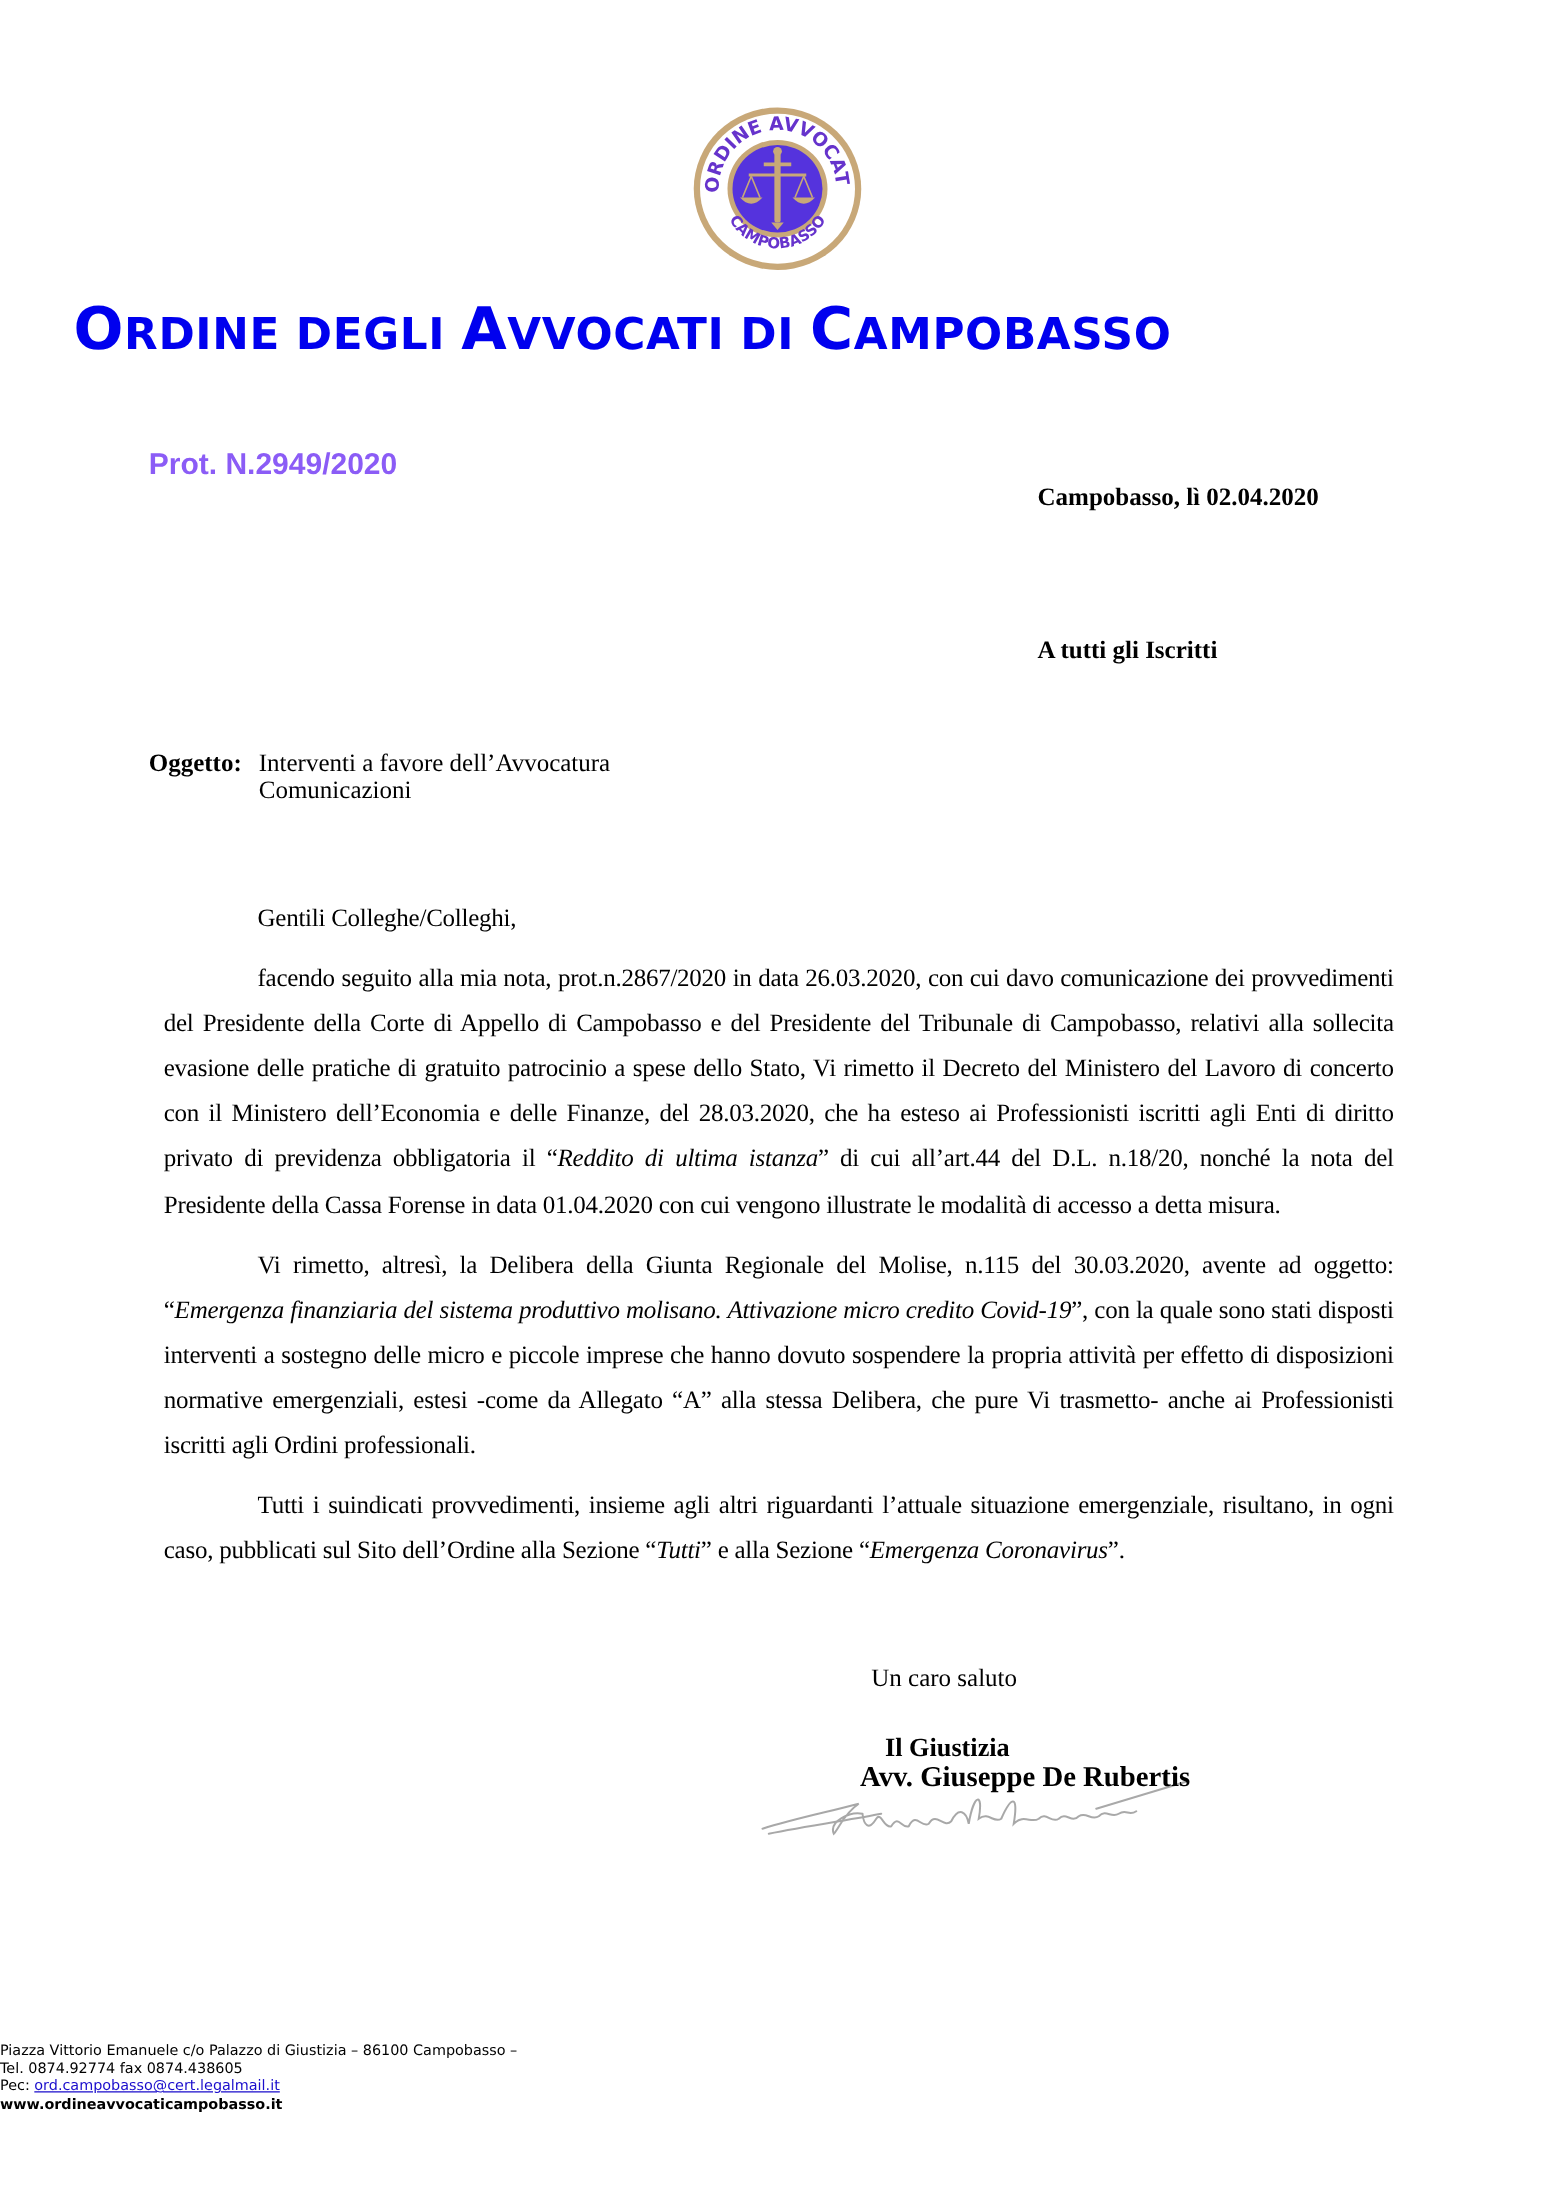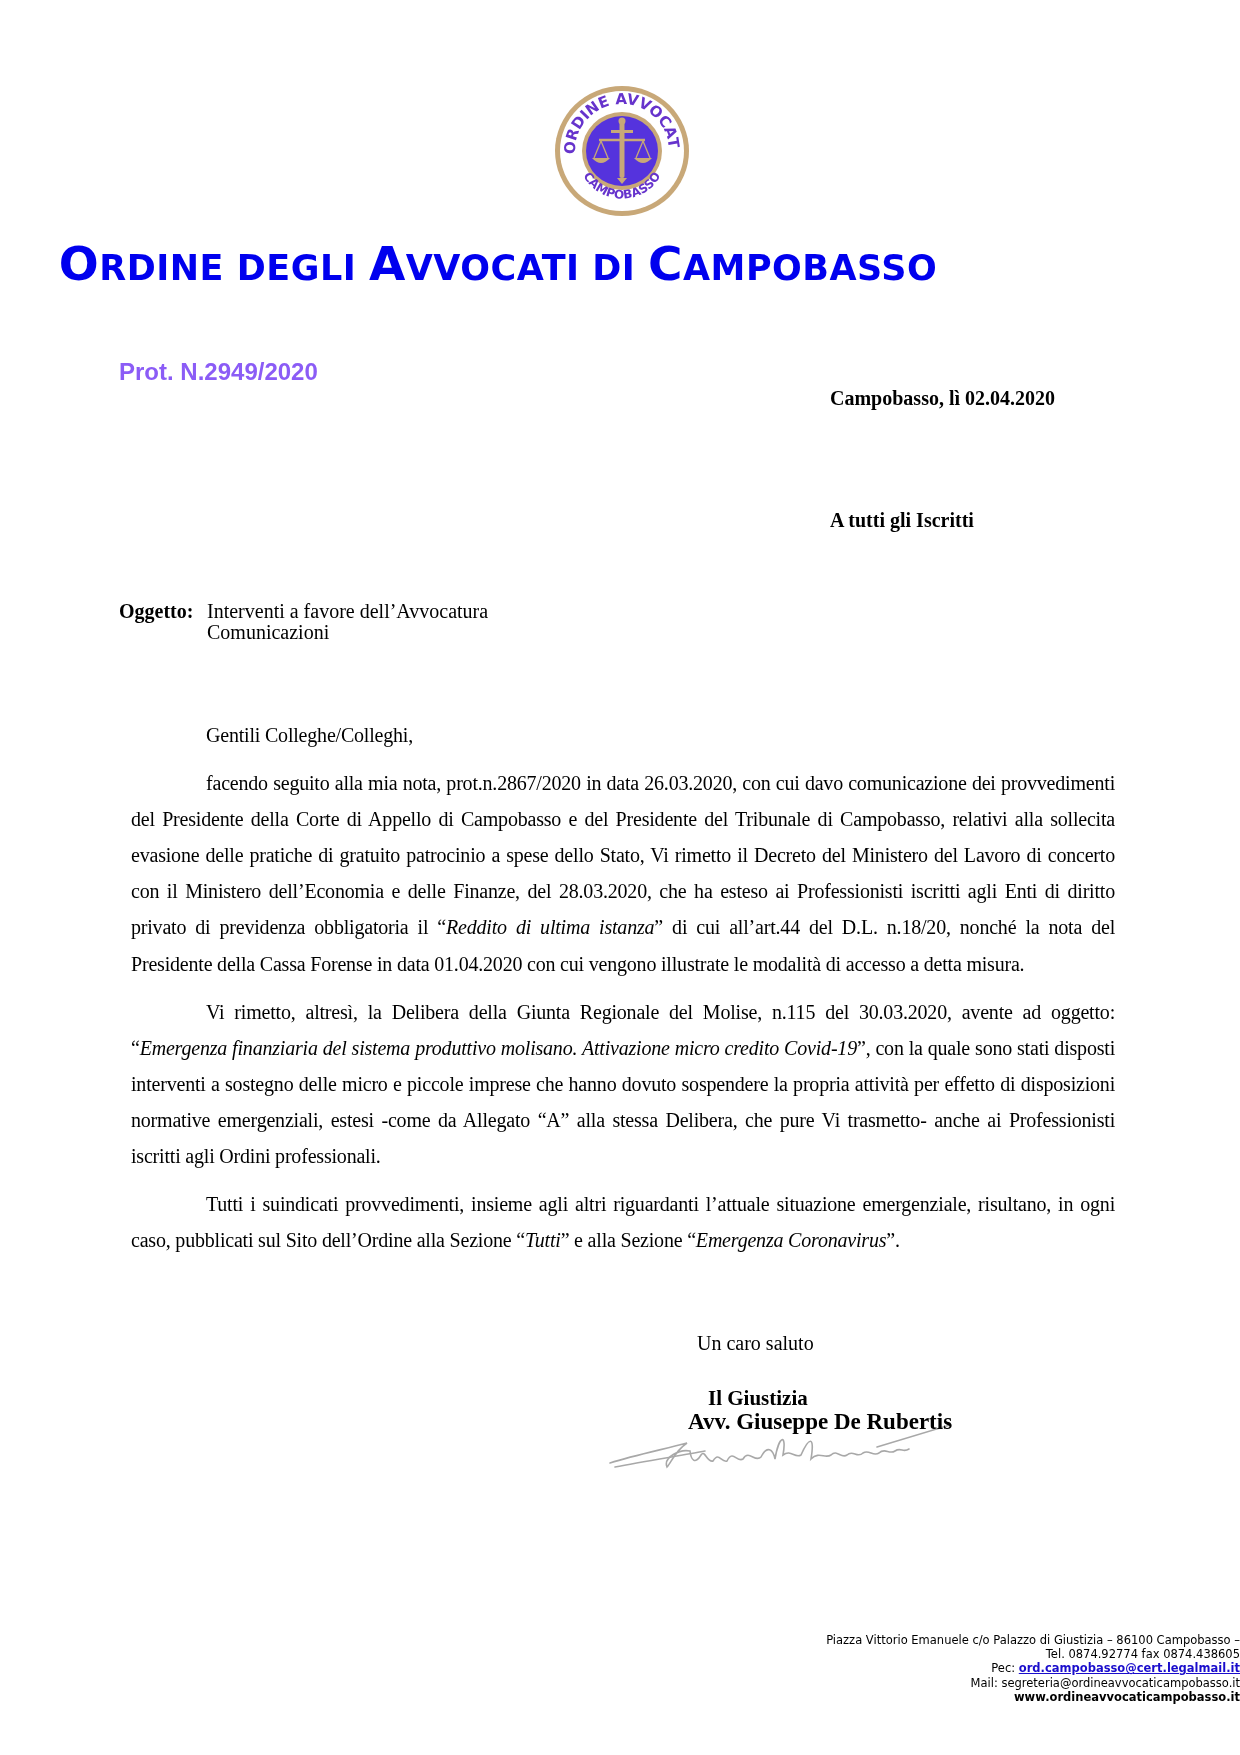--- a/index.html
+++ b/index.html
@@ -26,22 +26,22 @@
   #body { left: 119px; top: 705px; width: 1008px; font-size: 20px; line-height: 36.1px; text-align: justify; letter-spacing: -0.2px; }
   #body p { margin: 12px; }
   #body .ind { text-indent: 75px; }
   #body .salute { text-indent: 75px; }
 
   #closing { left: 697px; top: 1332px; font-size: 20px; }
   #sig-title { left: 708px; top: 1386px; font-size: 21px; font-weight: bold; }
   #sig-name { left: 640px; top: 1409px; font-size: 23px; font-weight: bold; margin-left: 48px; }
   #signature { left: 605px; top: 1405px; width: 345px; height: 70px; }
 
-  #footer { left: 0; width: 1240px; top: 1633px; text-align: right; font-family: "DejaVu Sans", sans-serif; font-size: 11.5px; line-height: 14.2px; }
-  #footer a { color: #1a0dcc; text-decoration: underline; font-weight: bold; }
+  #footer { left: 0; width: 1240px; top: 1633px; text-align: left; font-family: "DejaVu Sans", sans-serif; font-size: 11.5px; line-height: 14.2px; }
+  #footer a { color: #1a0dcc; text-decoration: underline; }
   #footer .web { font-weight: bold; }
 </style>
 </head>
 <body>
 
 <svg id="logo" class="abs" viewBox="0 0 138 134">
   <defs>
     <path id="arcTop" d="M 22 67 A 47 47 0 0 1 116 67"></path>
     <path id="arcBot" d="M 26 80 A 44 44 0 0 0 112 80"></path>
   </defs>
@@ -103,15 +103,14 @@
   </g>
 </svg>
 
 <div id="sig-title" class="abs">Il Giustizia</div>
 <div id="sig-name" class="abs">Avv. Giuseppe De Rubertis</div>
 
 <div id="footer" class="abs">
   <div>Piazza Vittorio Emanuele c/o Palazzo di Giustizia – 86100 Campobasso –</div>
   <div>Tel. 0874.92774 fax 0874.438605</div>
   <div><span>Pec: </span><a>ord.campobasso@cert.legalmail.it</a></div>
-  <div>Mail: segreteria@ordineavvocaticampobasso.it</div>
   <div class="web">www.ordineavvocaticampobasso.it</div>
 </div>
 
 </body></html>

